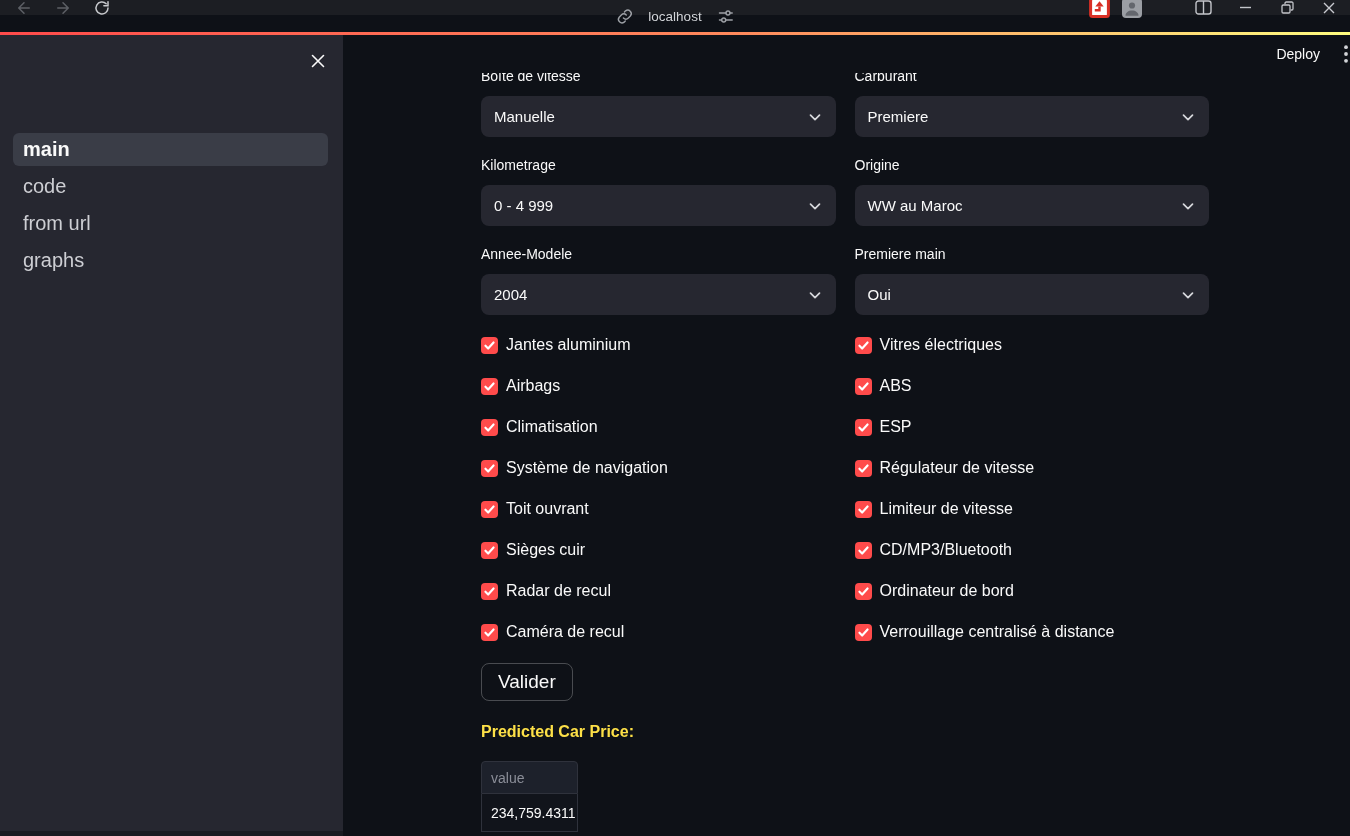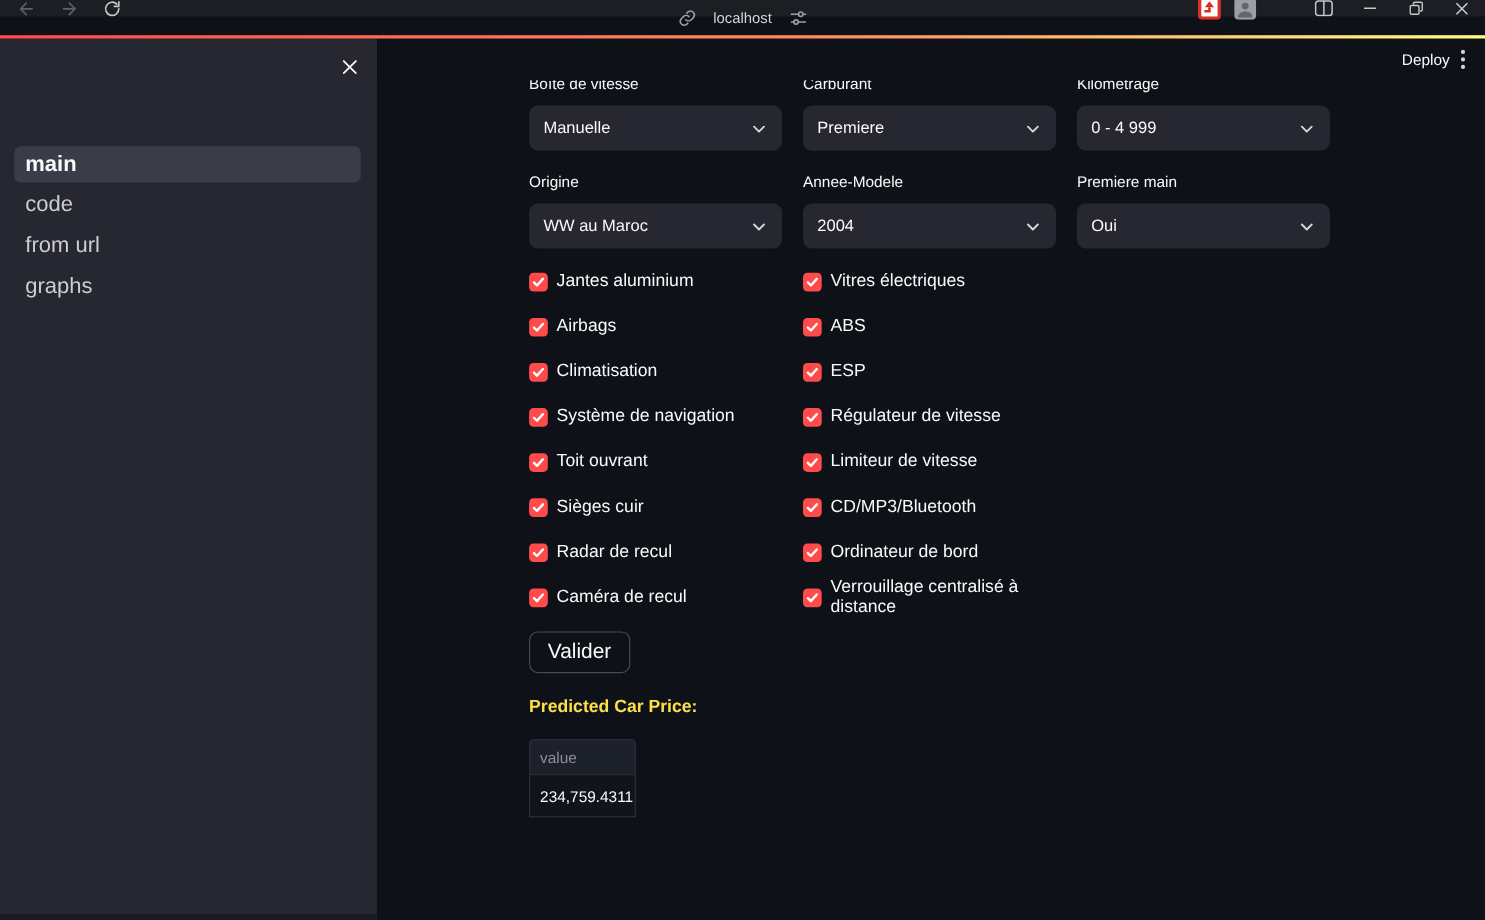--- a/index.html
+++ b/index.html
@@ -31,26 +31,26 @@
   .nav { position:absolute; top:98px; left:13px; right:15px; }
   .nav-item { height:33px; border-radius:6px; display:flex; align-items:center;
     padding:0 10px; margin-bottom:4px; font-size:20px; color:#cdced3; cursor:pointer; }
   .nav-item.active { background:#3a3d47; color:#fafafa; font-weight:700; }
   .sidebar-strip { position:absolute; bottom:0; left:0; right:0; height:5px; background:#1a1c22; }
 
   
   .main { position:absolute; top:3px; bottom:0; left:343px; right:0; background:#0e1117; overflow:hidden; }
   .main-header { position:absolute; top:0; left:0; right:0; height:38px; background:#0e1117;
     z-index:10; display:flex; align-items:center; justify-content:flex-end;
-    padding-right:16px; gap:8px; }
+    gap:22px; }
   .deploy { color:#fafafa; font-size:14px; cursor:pointer; }
   .menu-dots { display:flex; align-items:center; cursor:pointer; padding:0 2px; }
 
   .content { position:absolute; top:0; left:138px; width:728px; padding-top:33px; z-index:1; }
-  .grid2 { display:grid; grid-template-columns:1fr 1fr 1fr; column-gap:19px; }
+  .grid2 { display:grid; grid-template-columns:1fr 1fr; column-gap:19px; }
 
   .field { margin-bottom:20px; }
   .field-label { font-size:14px; line-height:16px; height:16px; color:#fafafa; margin-bottom:12px; }
   .select { height:41px; background:#262730; border-radius:8px; display:flex; align-items:center;
     justify-content:space-between; padding:0 12px 0 13px; cursor:pointer; }
   .select-value { color:#fafafa; font-size:15px; }
   .chevron { display:flex; }
 
   .check-col { display:flex; flex-direction:column; }
   .check-row { height:20px; margin-bottom:21px; display:flex; align-items:center; gap:8px; cursor:pointer; }

